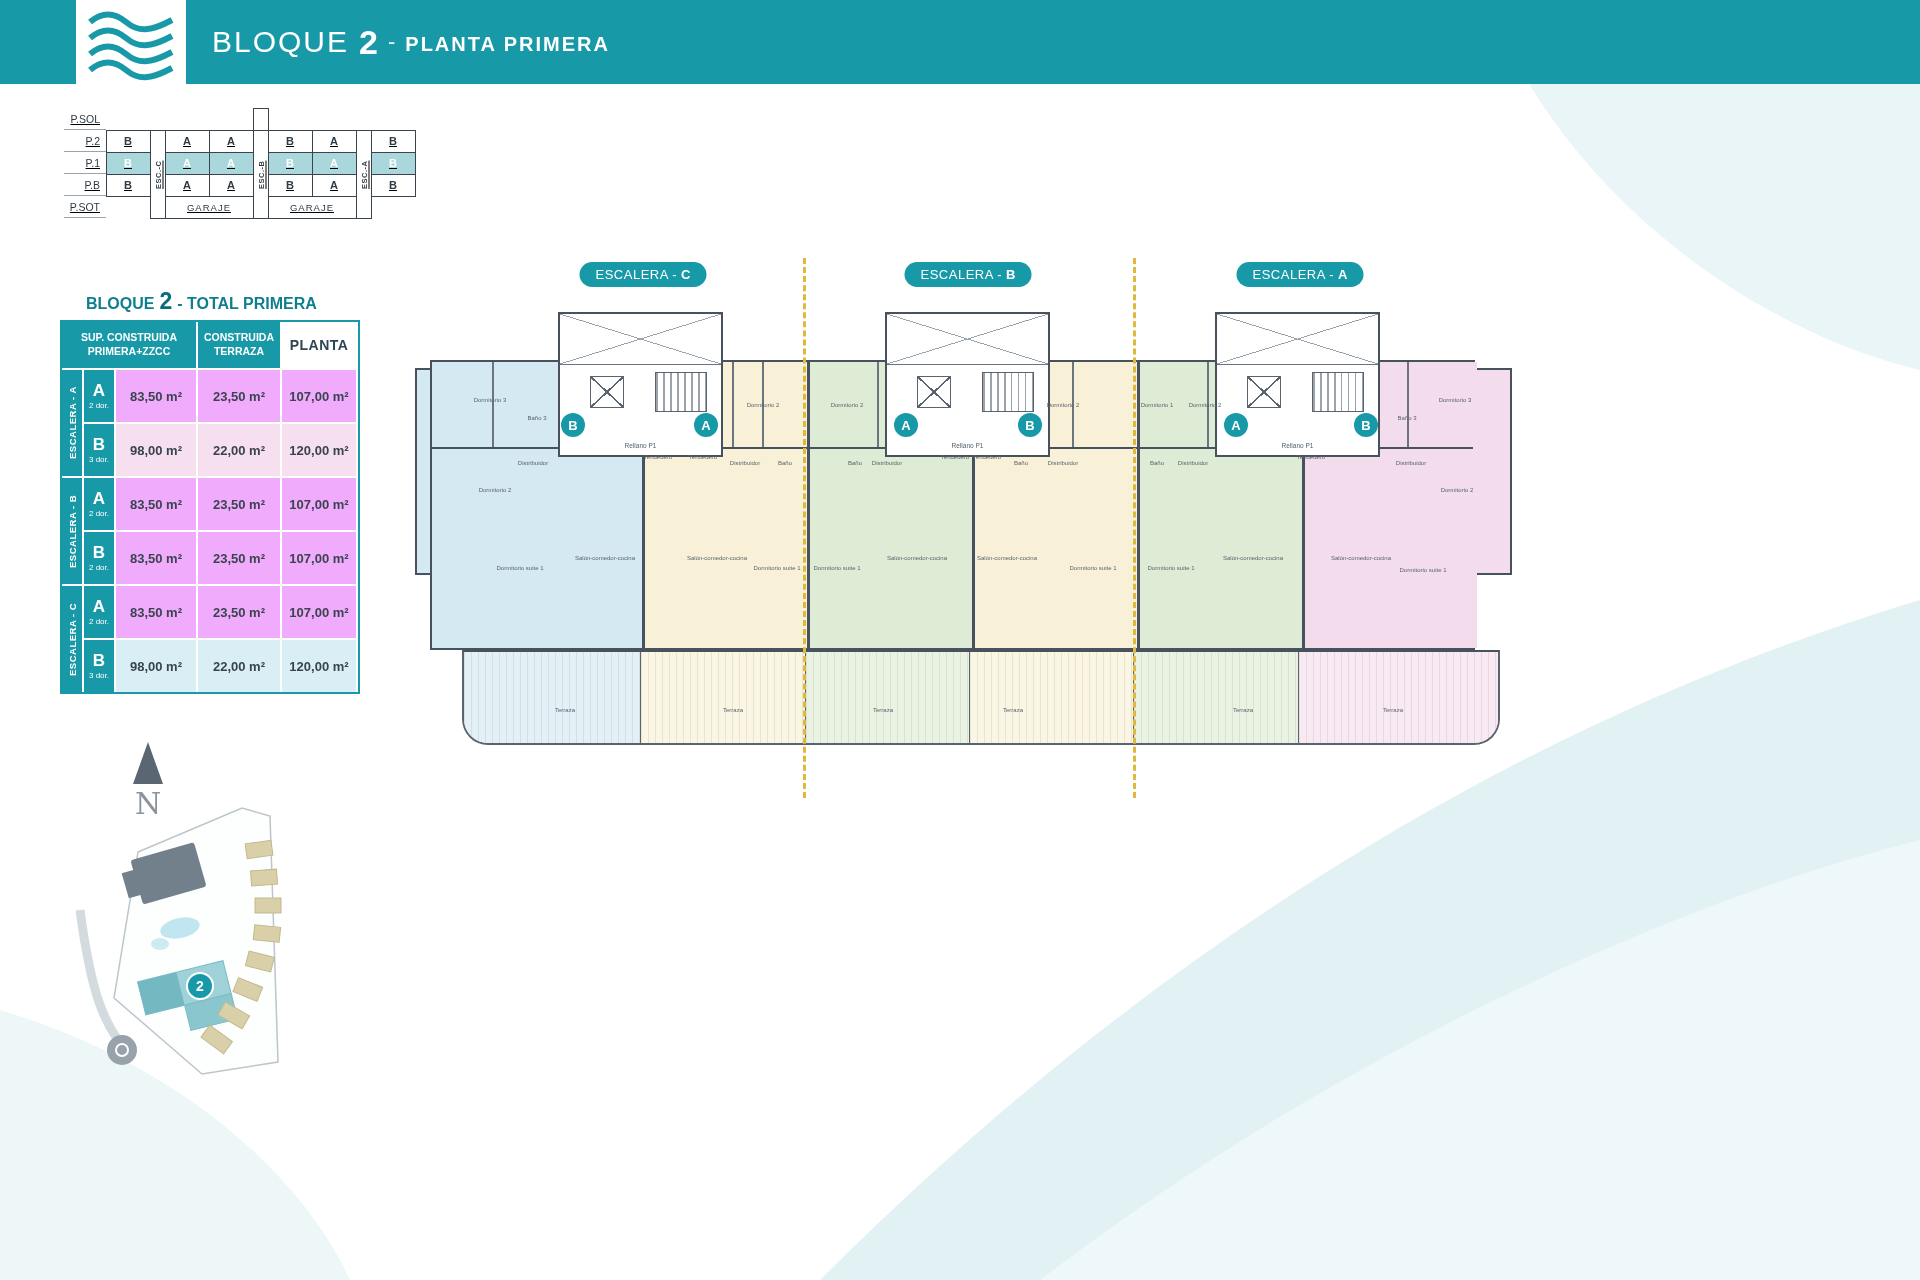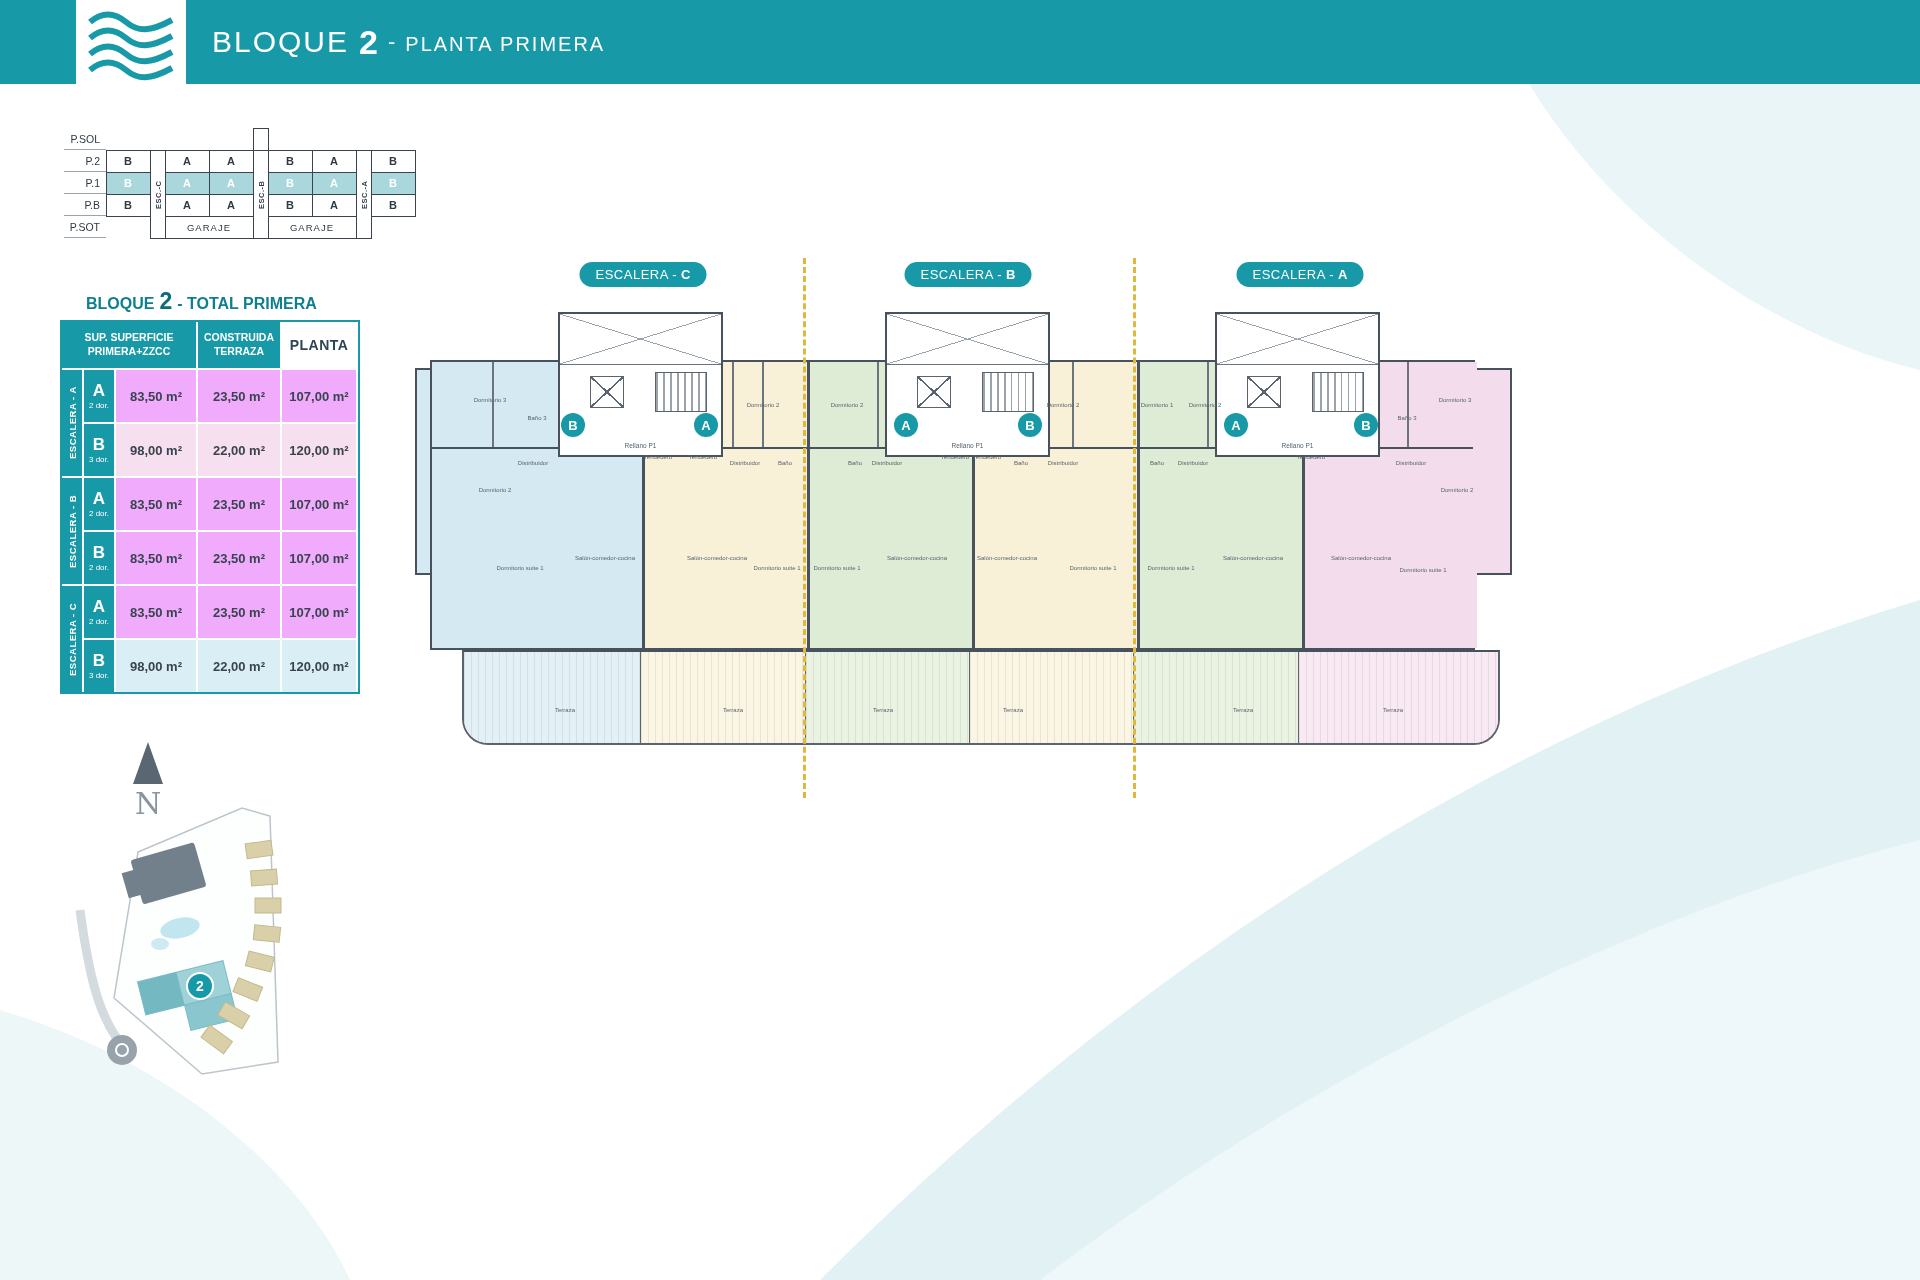--- a/index.html
+++ b/index.html
@@ -7,26 +7,26 @@
   .page{position:relative;width:1920px;height:1280px;overflow:hidden;background:#ffffff;}
   .bg-swoosh{position:absolute;left:0;top:0;z-index:0;}
 
   
   .header{position:absolute;left:0;top:0;width:1920px;height:84px;background:#1899a8;z-index:2;display:flex;align-items:center;}
   .logo{position:absolute;left:76px;top:0;width:110px;height:84px;background:#ffffff;display:flex;align-items:center;justify-content:center;}
   .title{position:absolute;left:212px;top:0;height:84px;display:flex;align-items:center;color:#ffffff;gap:10px;}
   .title .t-block{font-size:30px;font-weight:400;letter-spacing:2px;}
   .title .t-num{font-size:34px;font-weight:700;}
   .title .t-sep{font-size:22px;font-weight:400;opacity:.9;}
-  .title .t-floor{font-size:20px;font-weight:400;letter-spacing:2px;margin-top:4px;}
-
-  
-  .stack{position:absolute;left:64px;top:128px;z-index:2;display:grid;
+  .title .t-floor{font-size:20px;font-weight:700;letter-spacing:2px;margin-top:4px;}
+
+  
+  .stack{position:absolute;left:64px;top:108px;z-index:2;display:grid;
     grid-template-columns:42px 44px 15px 44px 44px 15px 44px 44px 15px 44px;
-    grid-template-rows:repeat(5,22px);}
+    grid-template-rows:repeat(5,22px);text-decoration:underline;}
   .stack .flabel{display:flex;align-items:center;justify-content:flex-end;padding-right:6px;font-size:10.5px;color:#2e3a44;border-bottom:1px solid #9aa4ad;}
   .stack .bcell{border:1px solid #3a444e;background:#fff;display:flex;align-items:center;justify-content:center;font-size:11px;font-weight:700;color:#2e3a44;margin:-0.5px;}
   .stack .p1row{background:#a9d7db;color:#ffffff;}
   .stack .esc{font-size:7.5px;font-weight:700;color:#2e3a44;writing-mode:vertical-rl;transform:rotate(180deg);letter-spacing:.5px;}
   .stack .garaje{font-size:9.5px;font-weight:400;letter-spacing:1px;}
   .stack .psol-box{border:1px solid #3a444e;border-bottom:none;background:#fff;margin:-0.5px;}
 
   
   .areas{position:absolute;left:60px;top:288px;z-index:2;width:300px;}
   .areas .atitle{padding-left:26px;margin-bottom:5px;color:#0e7f8e;font-weight:700;font-size:16px;display:flex;align-items:baseline;gap:5px;}
@@ -156,21 +156,21 @@
   </div>
 
   <div class="areas">
     <div class="atitle">
       <span>BLOQUE</span>
       <span class="num">2</span>
       <span>- TOTAL PRIMERA</span>
     </div>
     <div class="agrid">
       <div class="hd" style="grid-column:1/4;grid-row:1">
-        <span>SUP. SUPERFICIE</span>
+        <span>SUP. CONSTRUIDA</span>
         <span>PRIMERA+ZZCC</span>
       </div>
       <div class="hd" style="grid-column:4;grid-row:1">
         <span>CONSTRUIDA</span>
         <span>TERRAZA</span>
       </div>
       <div class="hd-total" style="grid-column:5;grid-row:1">PLANTA</div>
 
       <div class="spine" style="grid-column:1;grid-row:2/4">ESCALERA - A</div>
       <div class="letter" style="grid-column:2;grid-row:2">

